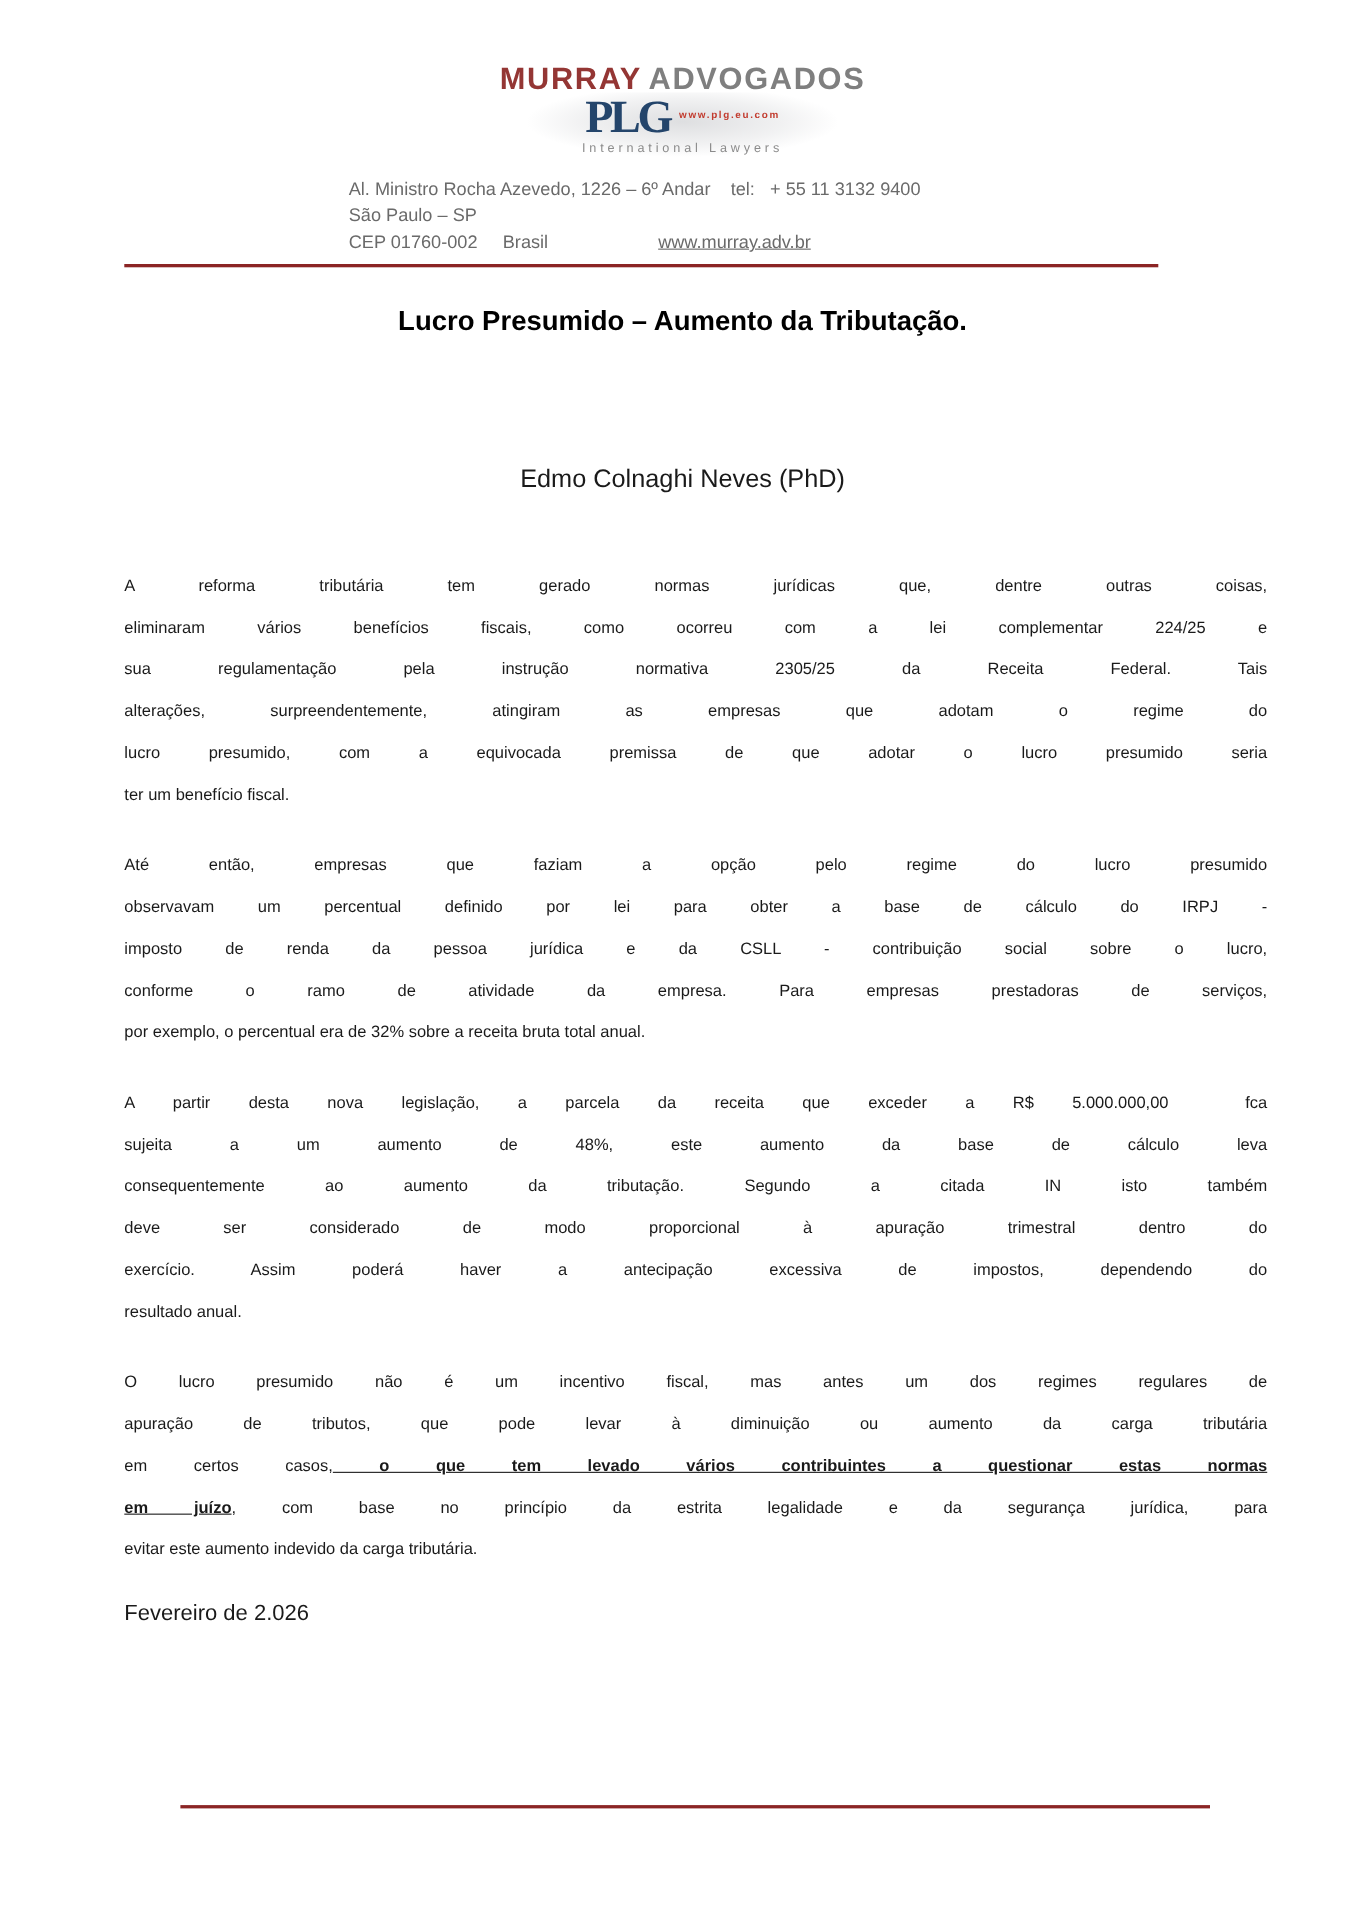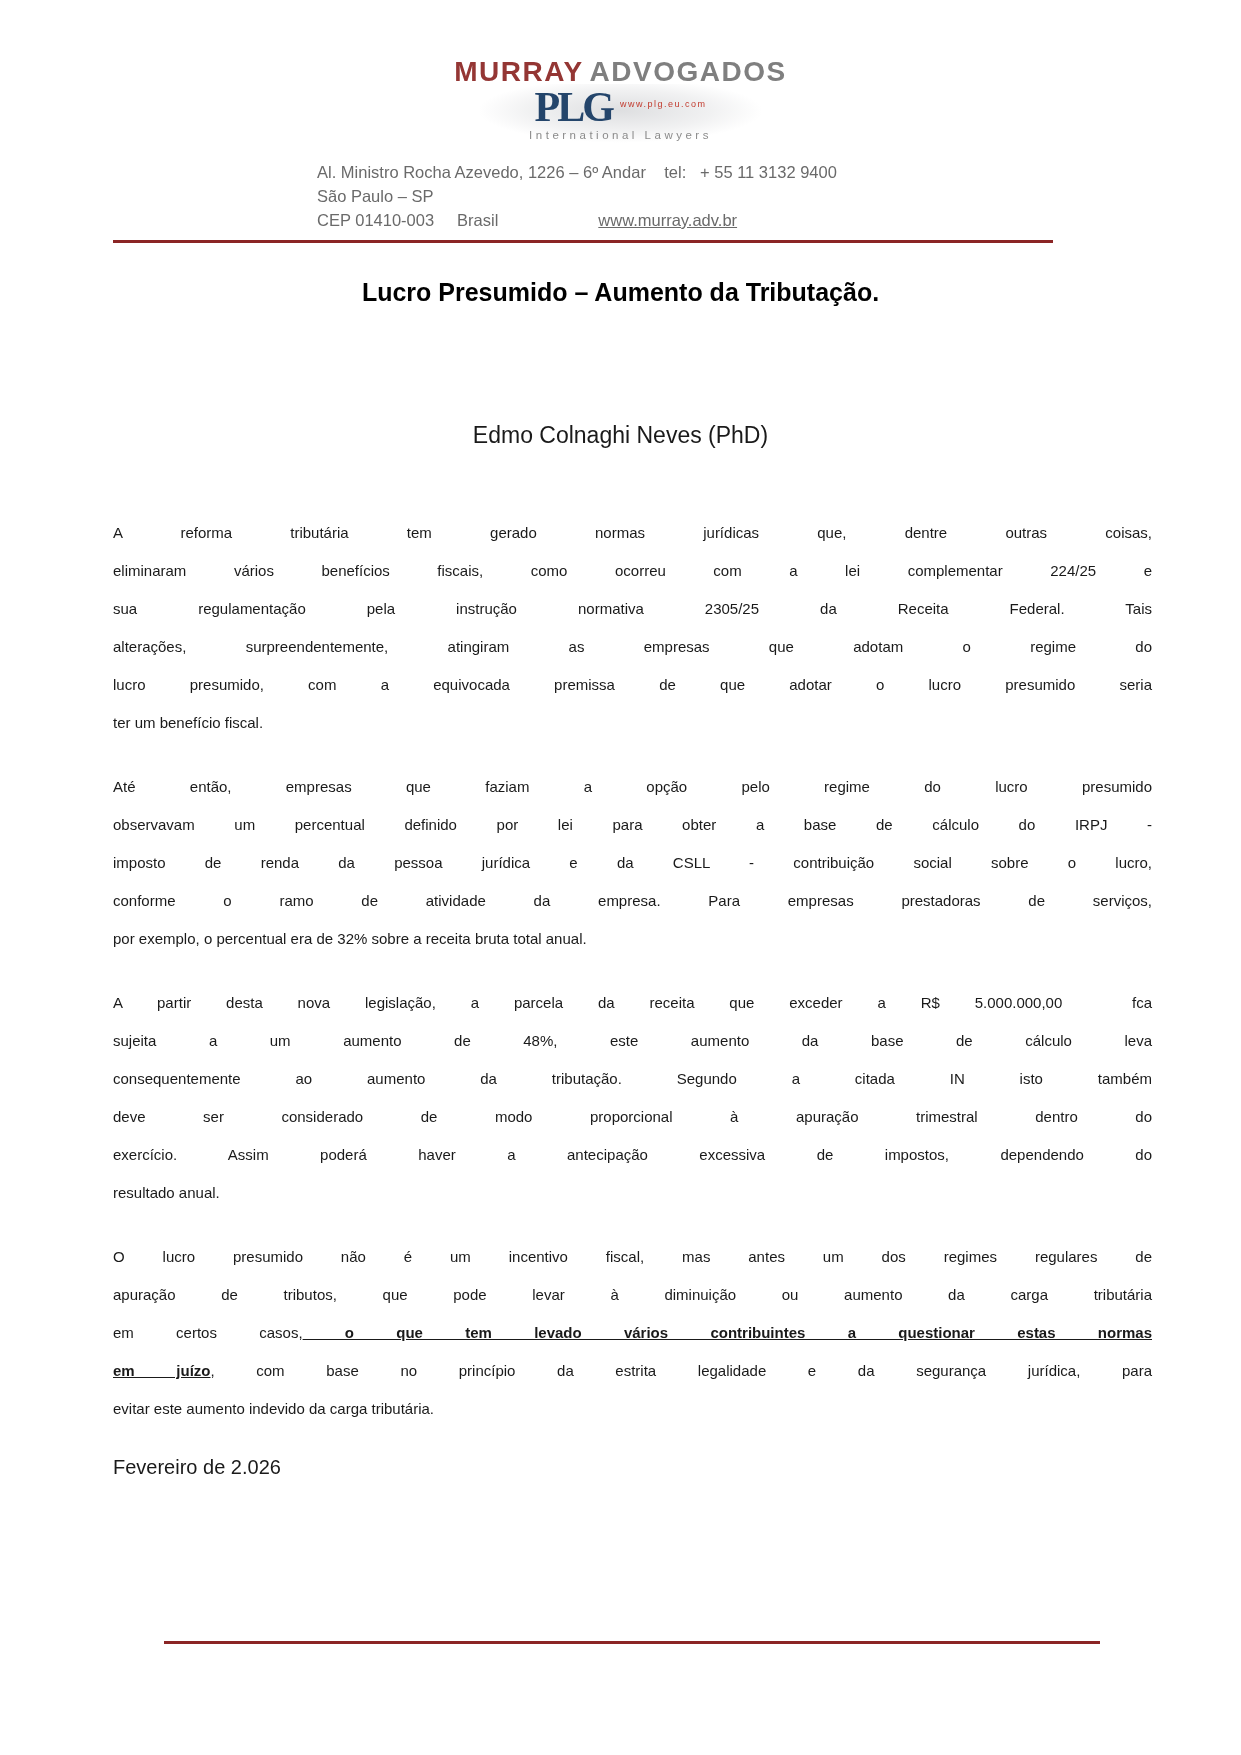--- a/index.html
+++ b/index.html
@@ -27,21 +27,21 @@
     position:absolute;left:-46px;right:-46px;top:-4px;bottom:-2px;
     background:radial-gradient(ellipse at 50% 45%, rgba(168,170,175,0.38) 0%, rgba(168,170,175,0.16) 45%, rgba(168,170,175,0) 70%);
   }
   .plg-row{position:relative;display:flex;align-items:center;justify-content:center;}
   .plg-text{
     font-family:"Liberation Serif",serif;
     font-weight:bold;font-size:42px;line-height:38px;
     color:#24456b;letter-spacing:-3px;
   }
   .plg-url{
-    font-size:9px;font-weight:normal;color:#c23b2e;
+    font-size:9px;font-weight:bold;color:#c23b2e;
     letter-spacing:1.5px;margin:0 0 7px 8px;white-space:nowrap;
   }
   .plg-tagline{
     position:relative;margin-top:3px;
     font-size:11.5px;color:#8b8b8b;letter-spacing:3.5px;white-space:nowrap;
   }
   .address{
     position:absolute;top:160px;left:317px;
     font-size:16.5px;line-height:24px;color:#6a6a6a;
   }
@@ -84,21 +84,21 @@
         <span class="plg-url">www.plg.eu.com</span>
       </div>
       <div class="plg-tagline">International Lawyers</div>
     </div>
   </div>
 
   <div class="address">
     <div>Al. Ministro Rocha Azevedo, 1226 – 6º Andar    tel:   + 55 11 3132 9400</div>
     <div>São Paulo – SP</div>
     <div class="row">
-      <span>CEP 01410-003     Brasil</span>
+      <span>CEP 01760-002     Brasil</span>
       <span class="website">www.murray.adv.br</span>
     </div>
   </div>
 
   <div class="rule-top"></div>
 
   <div class="title">Lucro Presumido – Aumento da Tributação.</div>
 
   <div class="author">Edmo Colnaghi Neves (PhD)</div>
 

